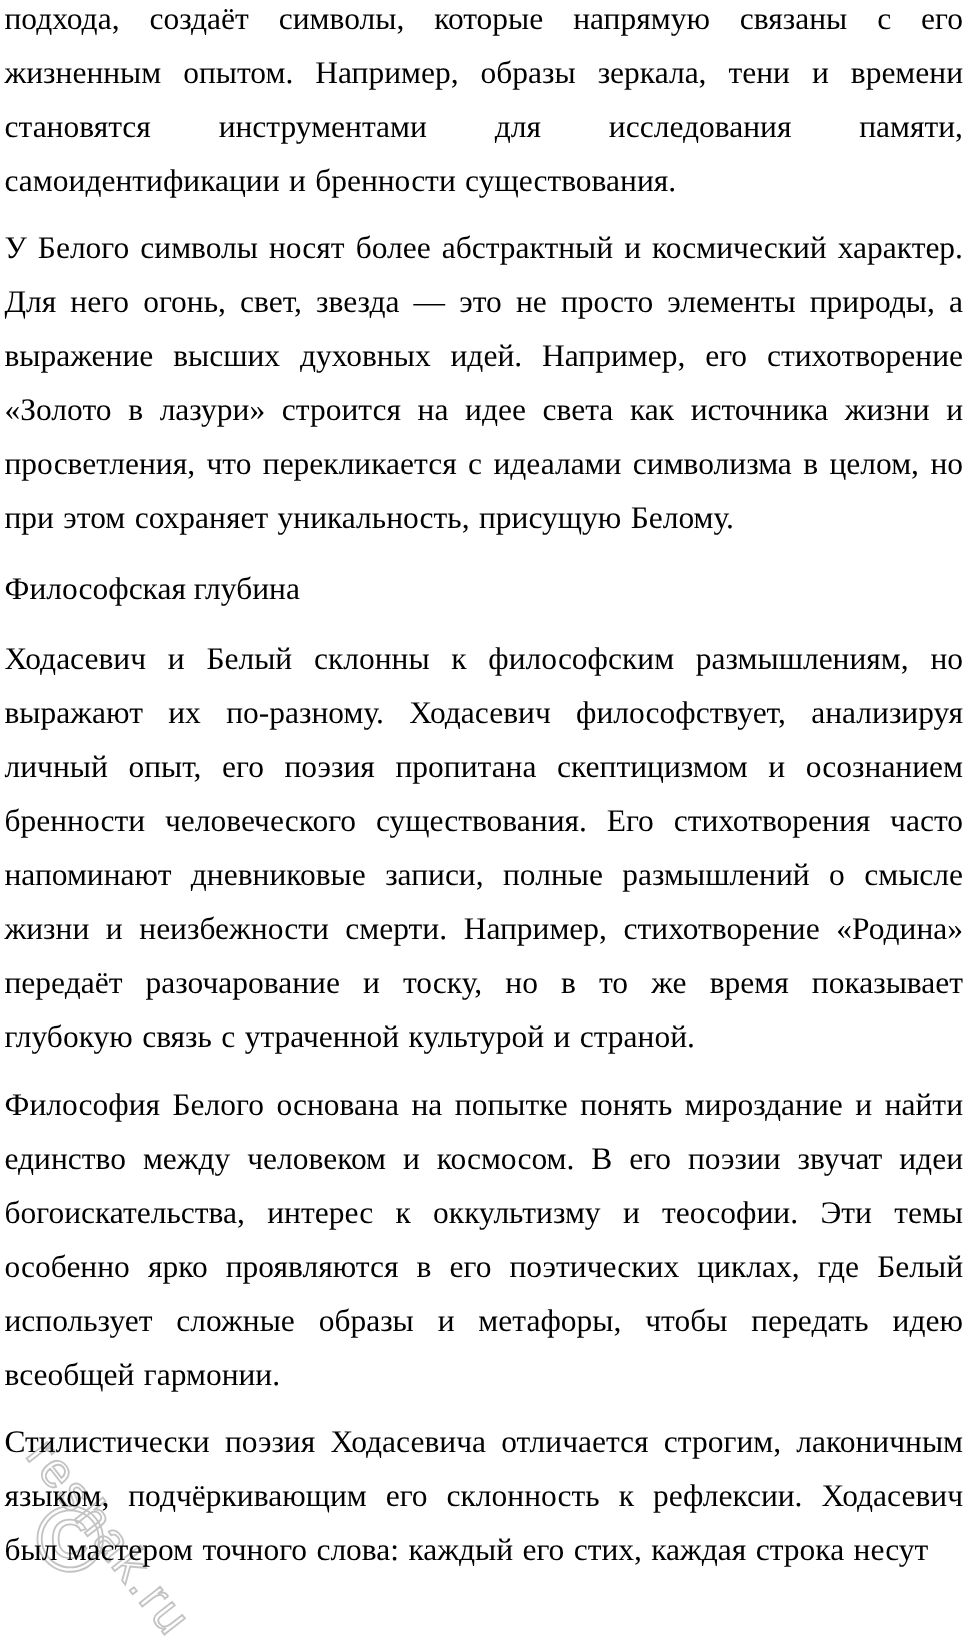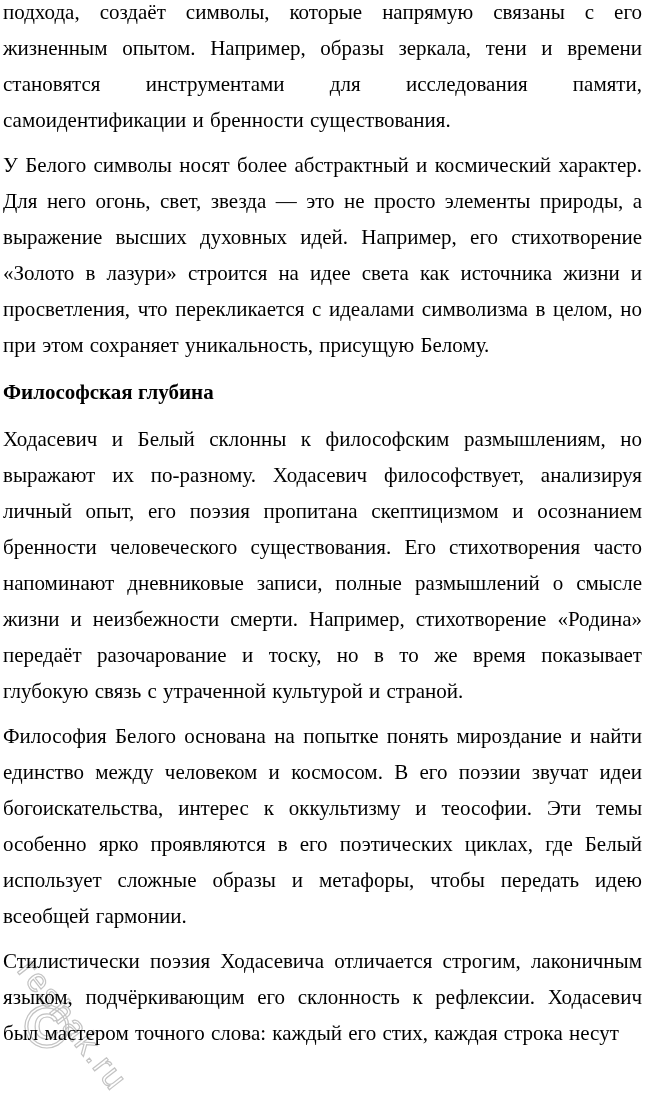--- a/index.html
+++ b/index.html
@@ -27,21 +27,21 @@
     line-height: 36px;
     text-align: justify;
   }
   .content > :first-child { margin-top: -6px; }
   .para {
     margin: 0 0 9px 0;
     word-spacing: 1px;
   }
   .heading {
     font-size: 21px;
-    font-weight: bold;
+    font-weight: normal;
     margin: 11px 0 11px 0;
     text-align: left;
   }
   
   .watermark {
     position: absolute;
     left: 6px;
     top: 938px;
     width: 220px;
     height: 160px;

